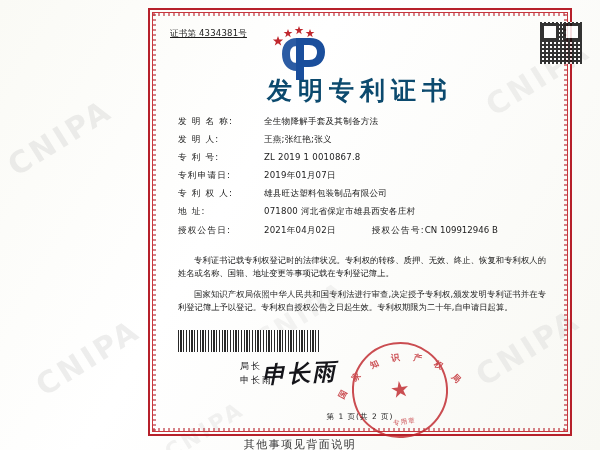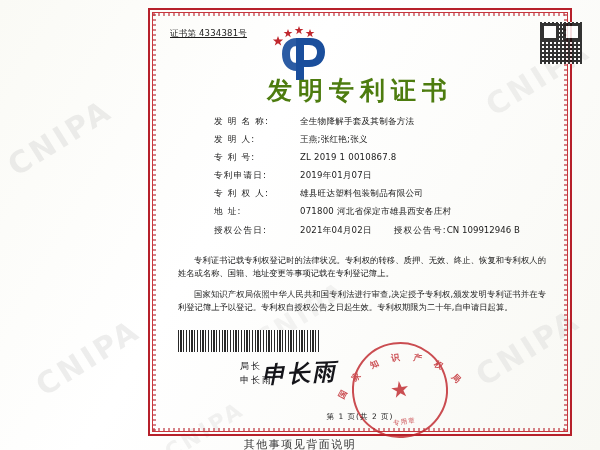--- a/index.html
+++ b/index.html
@@ -151,31 +151,30 @@
   }
   .field-row {
     display: flex;
     align-items: baseline;
     margin-bottom: 6.5px;
   }
   .field-label {
     flex: 0 0 86px;
     letter-spacing: 1.2px;
     white-space: nowrap;
-    margin-left: 36px;
   }
   .field-value {
     flex: 1 1 auto;
     letter-spacing: 0.2px;
     word-break: break-all;
   }
   .field-row.two-col .field-value { flex: 0 0 auto; }
   .field-row .sec-label {
     flex: 0 0 auto;
-    margin-left: 22px;
+    margin-left: 36px;
     letter-spacing: 1.2px;
   }
   .field-row .sec-value {
     flex: 0 0 auto;
   }
 
   
   .body-text {
     position: absolute;
     left: 178px;
@@ -328,21 +327,21 @@
         <polygon points="58,7 59.1,10.1 62.4,10.1 59.7,12.1 60.7,15.3 58,13.3 55.3,15.3 56.3,12.1 53.6,10.1 56.9,10.1"></polygon>
       </g>
 
       <path d="M44 16 L58 16 C68 16 73 22 73 30 C73 39 67 45 57 45 L52 45 L52 58 L44 58 Z" fill="#1a4e9c"></path>
       <path d="M52 23 L57 23 C62 23 65 26 65 30 C65 35 62 38 57 38 L52 38 Z" fill="#ffffff"></path>
       <path d="M30 32 C30 22 36 16 45 16 L45 24 C40 24 38 27 38 32 C38 38 40 41 45 41 L45 49 C36 49 30 42 30 32 Z" fill="#1a4e9c" opacity="0.92"></path>
     </svg>
   </div>
 
   <div class="title-wrap">
-    <div style="font-size:25px;font-weight:bold;letter-spacing:6px;color:#4d7c0f;">发明专利证书</div>
+    <div style="font-size:25px;font-weight:bold;letter-spacing:6px;color:#0c4a6e;">发明专利证书</div>
   </div>
 
   <div class="fields">
 
     <div class="field-row">
       <div class="field-label">发 明 名 称:</div>
       <div class="field-value">全生物降解手套及其制备方法</div>
     </div>
 
     <div class="field-row">

